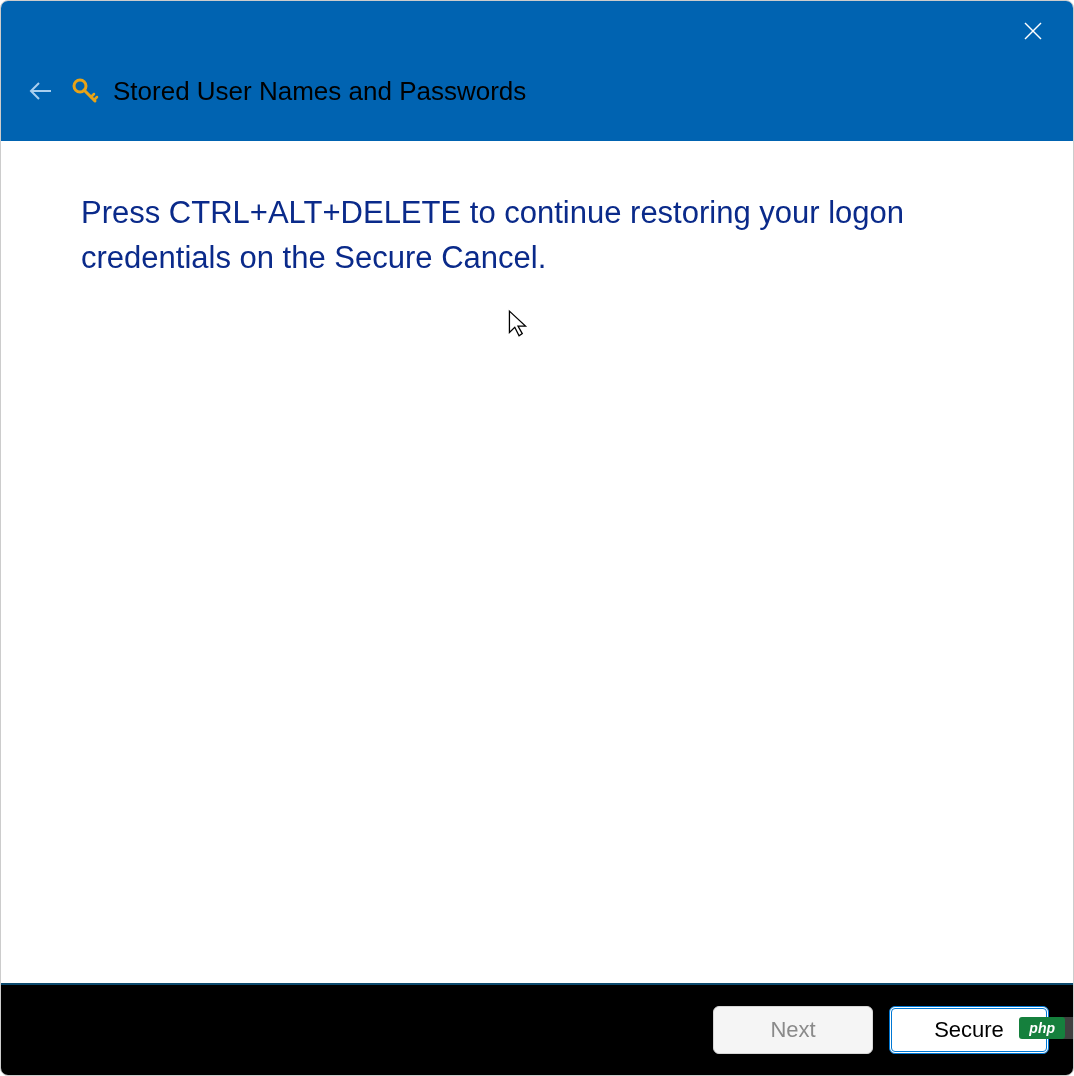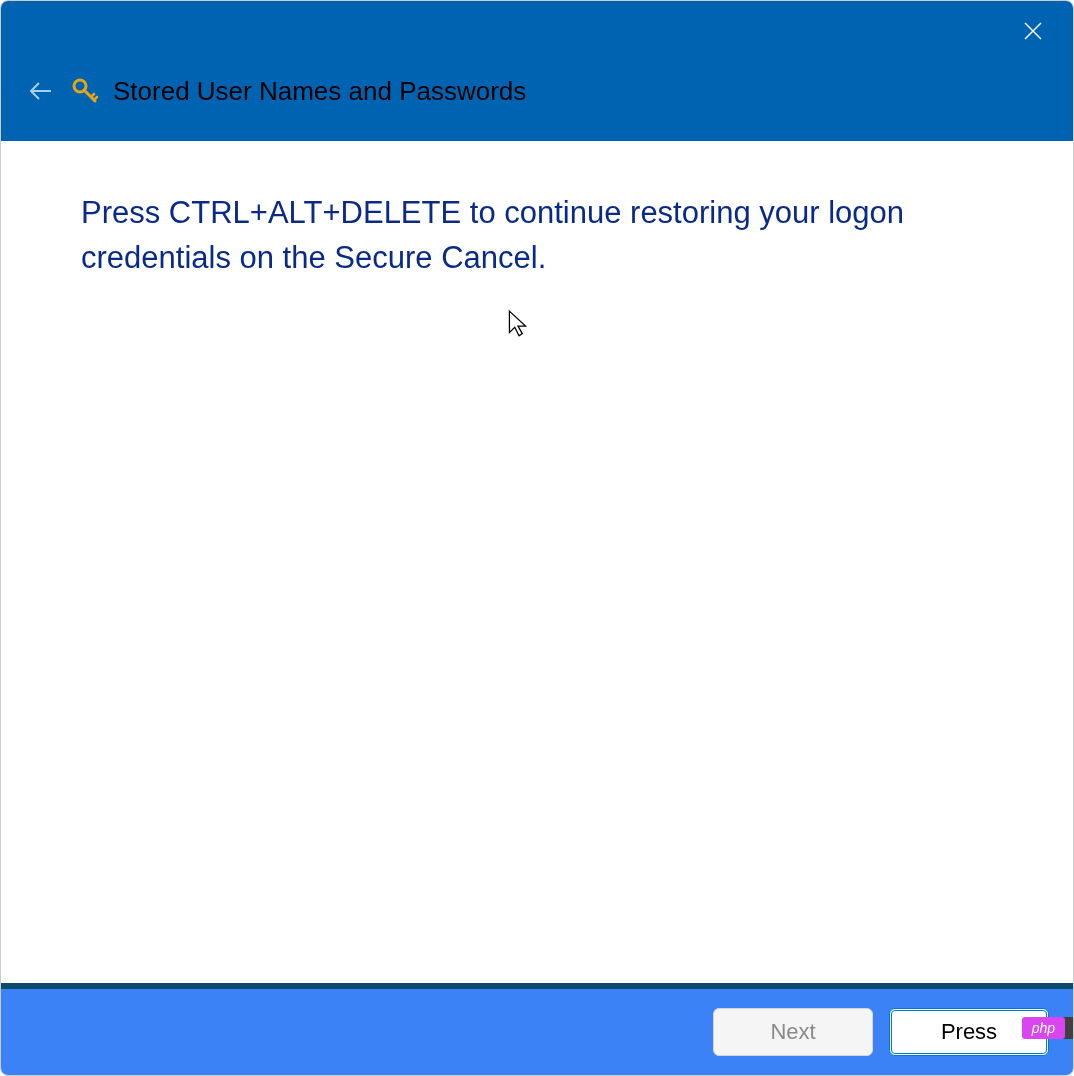--- a/index.html
+++ b/index.html
@@ -106,22 +106,22 @@
     .cursor-icon svg {
       width: 24px;
       height: 30px;
     }
     .footer {
       position: absolute;
       bottom: 0;
       left: 0;
       right: 0;
       height: 92px;
-      background: #3b82f6;
-      border-top: 6px solid #0c4a6e;
+      background: #000000;
+      border-top: 2px solid #0c4a6e;
       display: flex;
       justify-content: flex-end;
       align-items: center;
       padding-right: 24px;
       gap: 16px;
     }
     .btn {
       height: 48px;
       min-width: 160px;
       font-size: 22px;
@@ -140,24 +140,24 @@
       background: #ffffff;
       border: 1px solid #0078d4;
       color: #000000;
       outline: 1px solid #0078d4;
       outline-offset: -3px;
     }
     .watermark {
       position: absolute;
       bottom: 36px;
       right: 8px;
-      background: #d946ef;
+      background: #15803d;
       color: #ffffff;
       font-size: 14px;
-      font-weight: normal;
+      font-weight: bold;
       padding: 3px 10px;
       border-radius: 3px;
       font-style: italic;
       z-index: 100;
     }
     .watermark-side {
       position: absolute;
       bottom: 36px;
       right: 0px;
       background: #404040;
@@ -201,17 +201,17 @@
   <div class="instruction-text">Press CTRL+ALT+DELETE to continue restoring your logon credentials on the Secure Cancel.</div>
   <div class="cursor-icon">
     <svg viewBox="0 0 20 28">
       <path d="M 2 2 L 2 22 L 7 17 L 11 25 L 14 23 L 10 16 L 17 16 Z" fill="#ffffff" stroke="#000000" stroke-width="1.2"></path>
     </svg>
   </div>
 </div>
 
 <div class="footer">
   <button class="btn btn-next" disabled="">Next</button>
-  <button class="btn btn-cancel">Press</button>
+  <button class="btn btn-cancel">Secure</button>
 </div>
 
 <div class="watermark-side"></div>
 <div class="watermark">php</div>
 
 </body></html>

